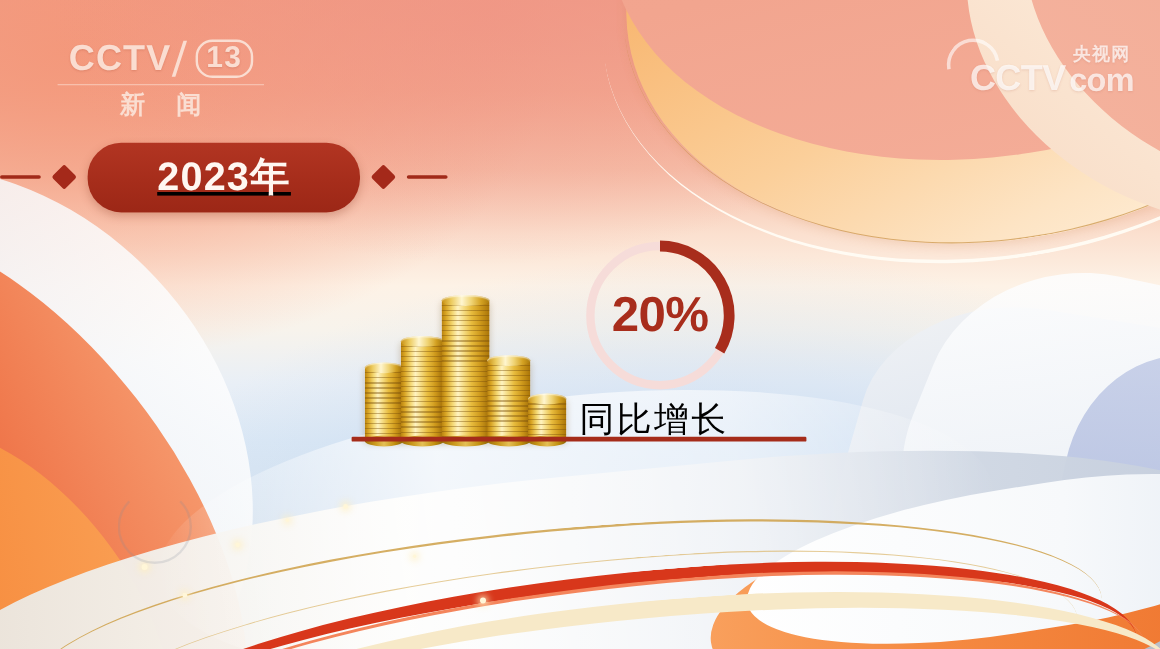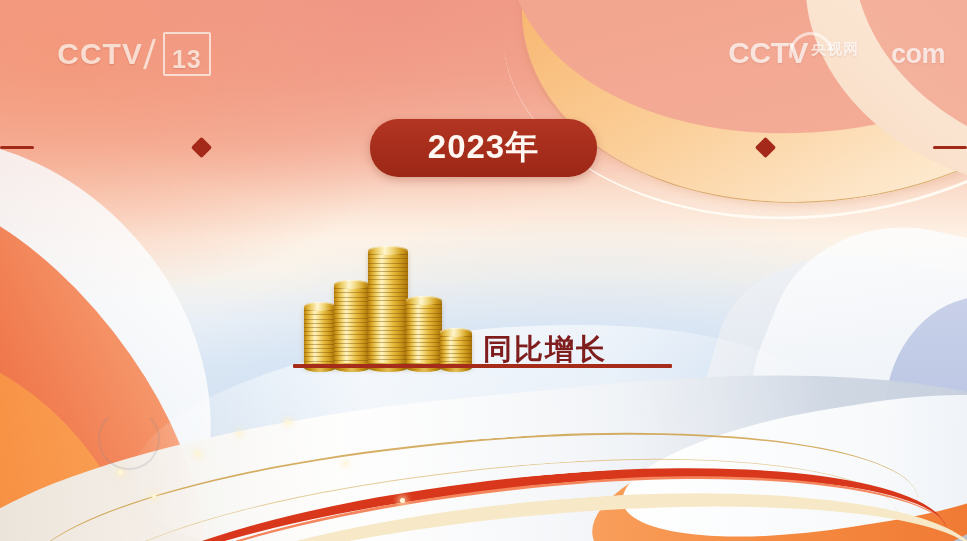--- a/index.html
+++ b/index.html
@@ -250,39 +250,39 @@
   }
   .cctv13-word{ font-style:normal; }
   .cctv13-slash{
     display:inline-block; width:13px; height:30px;
     margin:0 2px 0 5px;
     border-left:3px solid #fbe3d8;
     transform:skewX(-18deg);
   }
   .cctv13-num{
     display:inline-block;
-    border:2.5px solid #fbe3d8; border-radius:2px;
-    padding:12px 7px 1px 7px; font-size:25px; line-height:27px;
+    border:2.5px solid #fbe3d8; border-radius:14px;
+    padding:0px 7px 1px 7px; font-size:25px; line-height:27px;
   }
   .cctv13-sub{
     margin-top:4px; font-size:21px; font-weight:700;
     letter-spacing:10px; padding-left:10px;
     border-top:1.5px solid rgba(251,227,216,.55);
     padding-top:2px;
   }
 
   
   .cctvcom{
     position:absolute; right:22px; top:38px; z-index:40;
     color:rgba(255,255,255,.72);
     display:flex; align-items:flex-end; gap:3px;
     text-shadow:0 1px 2px rgba(180,90,70,.18);
   }
   .cctvcom-main{ font-size:30px; font-weight:700; letter-spacing:-.5px; line-height:30px;}
-  .cctvcom-right{ display:flex; flex-direction:row; align-items:flex-start; line-height:1;gap:32px; }
+  .cctvcom-right{ display:flex; flex-direction:column; align-items:center; line-height:1; }
   .cctvcom-cn{ font-size:15px; font-weight:700; letter-spacing:1px; margin-bottom:1px;}
   .cctvcom-com{ font-size:27px; font-weight:700; letter-spacing:-.5px;}
   .cctvcom-arc{
     position:absolute; right:112px; top:-6px;
     width:44px; height:44px; border:3px solid rgba(255,255,255,.6);
     border-radius:50%; border-bottom-color:transparent; border-right-color:transparent;
     transform:rotate(35deg);
   }
 
   
@@ -294,22 +294,23 @@
   .jiaodian-ring{
     position:absolute; left:98px; top:408px; z-index:34;
     width:62px; height:62px; border-radius:50%;
     border:2.5px solid rgba(130,140,155,.20);
     border-top-color:transparent;
   }
 
   
   .year-row{
     position:absolute; left:0; right:0; top:119px;
-    display:flex; align-items:center; justify-content:space-between; gap:12px;
+    display:flex; align-items:center; justify-content:flex-start; gap:12px;
     z-index:50;
+    text-decoration:underline;
   }
   .orn-dash{ width:34px; height:3px; background:#a12a19; border-radius:2px; }
   .orn-diamond{
     width:15px; height:15px; background:#a4291a; transform:rotate(45deg);
     border-radius:2px;
   }
   .year-pill{
     background:linear-gradient(180deg,#b23522 0%,#a62d1b 55%,#9c2716 100%);
     color:#fff7f1;
     padding:9px 58px 11px 58px;
@@ -358,21 +359,21 @@
   .donut-label{
     position:absolute; inset:0;
     display:flex; align-items:center; justify-content:center;
     font-size:41px; font-weight:700; color:#a82d1c;
     letter-spacing:-.5px; padding-bottom:2px;
   }
 
   
   .tongbi{
     position:absolute; left:483px; top:330px; z-index:48;
-    font-size:29px; font-weight:700; color:#7f1d1d; letter-spacing:2px;
+    font-size:29px; font-weight:400; color:#000000; letter-spacing:2px;
   }
 
   
   .label-box{
     position:absolute; left:363px; top:375px; z-index:55;
     background:#ffffff;
     border:2.5px solid #a82d1c;
     border-radius:12px;
     padding:7px 24px 9px 24px;
     font-size:27px; font-weight:700; color:#a82d1c; letter-spacing:1px;
@@ -427,20 +428,21 @@
   <div class="sparkle" style="left:286px; top:420px; width:4px; height:4px;"></div>
   <div class="sparkle" style="left:344px; top:462px; width:3px; height:3px;"></div>
   <div class="sparkle" style="left:400px; top:498px; width:5px; height:5px;"></div>
 
   <div class="cctv13">
     <div class="cctv13-row">
       <span class="cctv13-word">CCTV</span>
       <span class="cctv13-slash"></span>
       <span class="cctv13-num">13</span>
     </div>
+    <div class="cctv13-sub">新  闻</div>
   </div>
 
   <div class="cctvcom">
     <div class="cctvcom-arc"></div>
     <span class="cctvcom-main">CCTV</span>
     <span class="cctvcom-right">
       <span class="cctvcom-cn">央视网</span>
       <span class="cctvcom-com">com</span>
     </span>
   </div>
@@ -478,17 +480,24 @@
     </div>
     <div class="stack" style="left:144px; width:32px; height:36px;">
       <div class="stack-body"></div>
       <div class="stack-top"></div>
       <div class="stack-bot"></div>
     </div>
   </div>
 
   <div class="baseline"></div>
 
+  <div class="donut">
+    <svg width="134" height="134" viewBox="0 0 134 134" aria-hidden="true">
+      <circle cx="67" cy="67" r="58" fill="none" stroke="#f6dcd9" stroke-width="7"></circle>
+      <path d="M 67 9 A 58 58 0 0 1 116.7 96.3" fill="none" stroke="#a82d1c" stroke-width="9" stroke-linecap="butt"></path>
+    </svg>
+    <div class="donut-label">20%</div>
+  </div>
 
   <div class="tongbi">同比增长</div>
 
 
 </div>
 
 </body></html>

